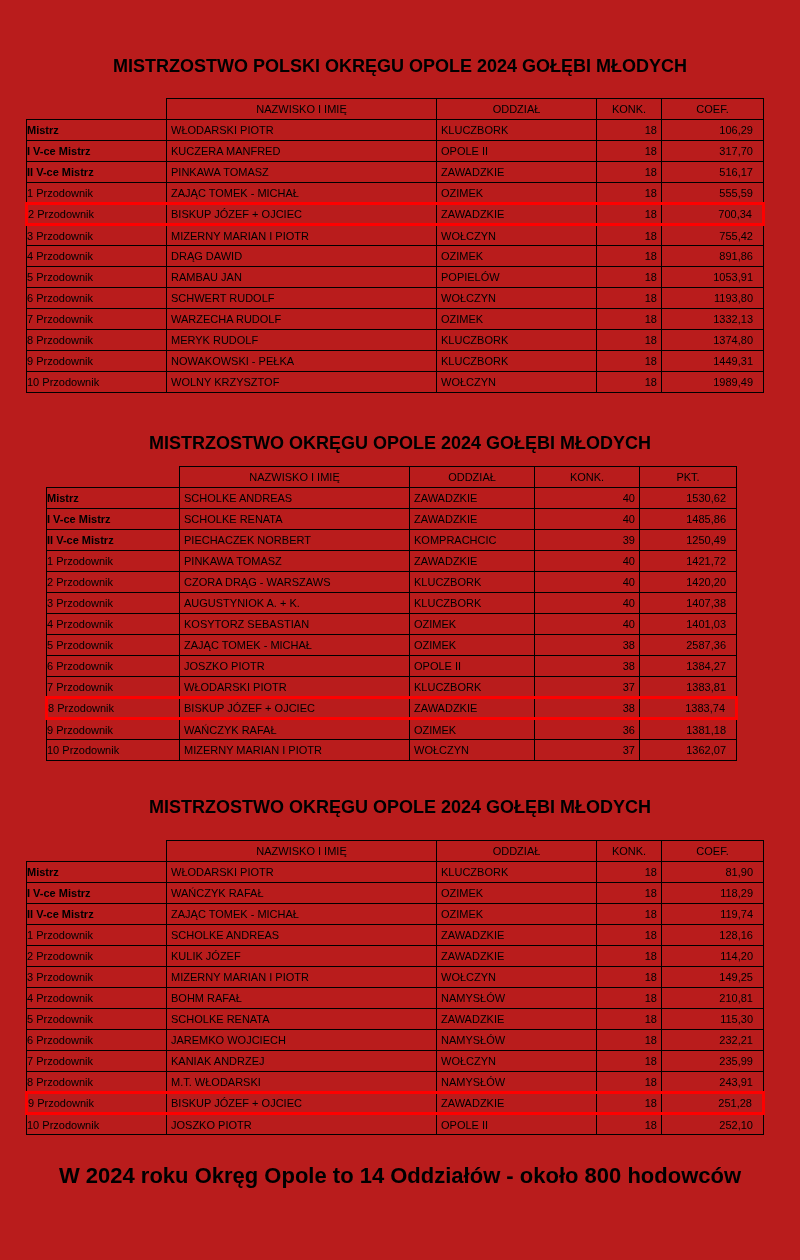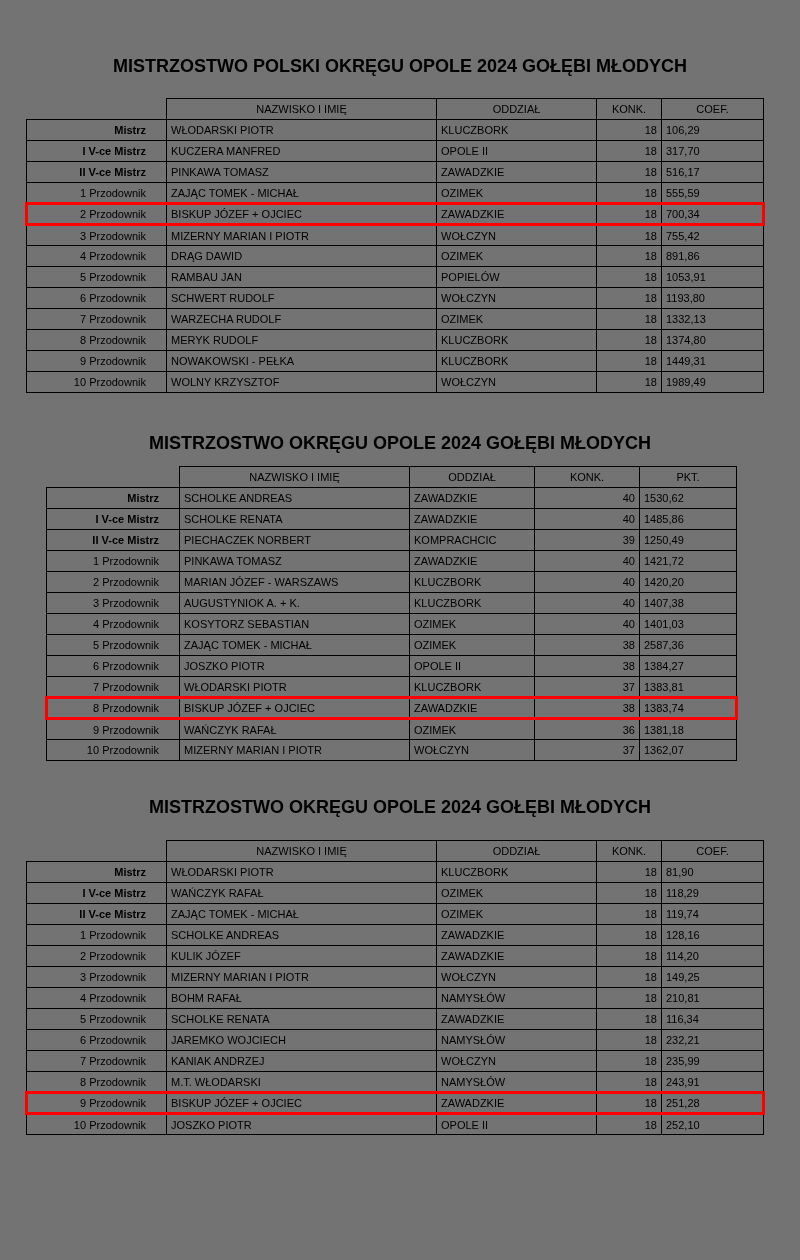--- a/index.html
+++ b/index.html
@@ -7,21 +7,21 @@
     padding: 0;
     background: #ffffff;
     color: #000000;
     font-family: "Liberation Sans", sans-serif;
   }
   .page {
     width: 800px;
     height: 1260px;
     box-sizing: border-box;
     padding-top: 56px;
-    background: #737373;
+    background: #b91c1c;
     overflow: hidden;
   }
   h2.title {
     text-align: center;
     font-size: 18px;
     font-weight: bold;
     margin: 0;
     line-height: 20px;
   }
   section.sec1 h2.title { margin-bottom: 22px; }
@@ -38,25 +38,25 @@
     height: 21px;
     padding: 0 4px;
     overflow: hidden;
     white-space: nowrap;
     vertical-align: middle;
     font-weight: normal;
     box-sizing: border-box;
   }
   th { text-align: center; }
   td.corner { border: none; }
-  td.rank { text-align: right; padding: 0 20px; }
+  td.rank { text-align: left; padding: 0 0; }
   td.rank.bold { font-weight: bold; }
   td.name, td.branch { text-align: left; }
   td.konk { text-align: right; }
-  td.value { text-align: left; padding-right: 10px; }
+  td.value { text-align: right; padding-right: 10px; }
 
   tr.hl td { border-top: 3px solid var(--hl, #f00); border-bottom: 3px solid var(--hl, #f00); }
   tr.hl td:first-child { border-left: 3px solid var(--hl, #f00); }
   tr.hl td:last-child { border-right: 3px solid var(--hl, #f00); }
 
   
   .sec1 table, .sec3 table { width: 737px; margin-left: 25px; }
   .sec1 col.col-rank,   .sec3 col.col-rank   { width: 140px; }
   .sec1 col.col-name,   .sec3 col.col-name   { width: 270px; }
   .sec1 col.col-branch, .sec3 col.col-branch { width: 160px; }
@@ -242,21 +242,21 @@
           </tr>
           <tr>
             <td class="rank">1  Przodownik</td>
             <td class="name">PINKAWA TOMASZ</td>
             <td class="branch">ZAWADZKIE</td>
             <td class="konk">40</td>
             <td class="value">1421,72</td>
           </tr>
           <tr>
             <td class="rank">2  Przodownik</td>
-            <td class="name">MARIAN JÓZEF - WARSZAWS</td>
+            <td class="name">CZORA DRĄG - WARSZAWS</td>
             <td class="branch">KLUCZBORK</td>
             <td class="konk">40</td>
             <td class="value">1420,20</td>
           </tr>
           <tr>
             <td class="rank">3  Przodownik</td>
             <td class="name">AUGUSTYNIOK A. + K.</td>
             <td class="branch">KLUCZBORK</td>
             <td class="konk">40</td>
             <td class="value">1407,38</td>
@@ -381,21 +381,21 @@
             <td class="name">BOHM RAFAŁ</td>
             <td class="branch">NAMYSŁÓW</td>
             <td class="konk">18</td>
             <td class="value">210,81</td>
           </tr>
           <tr>
             <td class="rank">5  Przodownik</td>
             <td class="name">SCHOLKE RENATA</td>
             <td class="branch">ZAWADZKIE</td>
             <td class="konk">18</td>
-            <td class="value">116,34</td>
+            <td class="value">115,30</td>
           </tr>
           <tr>
             <td class="rank">6  Przodownik</td>
             <td class="name">JAREMKO WOJCIECH</td>
             <td class="branch">NAMYSŁÓW</td>
             <td class="konk">18</td>
             <td class="value">232,21</td>
           </tr>
           <tr>
             <td class="rank">7  Przodownik</td>
@@ -422,14 +422,15 @@
             <td class="rank">10  Przodownik</td>
             <td class="name">JOSZKO PIOTR</td>
             <td class="branch">OPOLE II</td>
             <td class="konk">18</td>
             <td class="value">252,10</td>
           </tr>
         </tbody>
       </table>
   </section>
 
+  <p class="footer">W 2024 roku Okręg Opole to 14 Oddziałów - około 800 hodowców</p>
 
 </div>
 
 </body></html>

